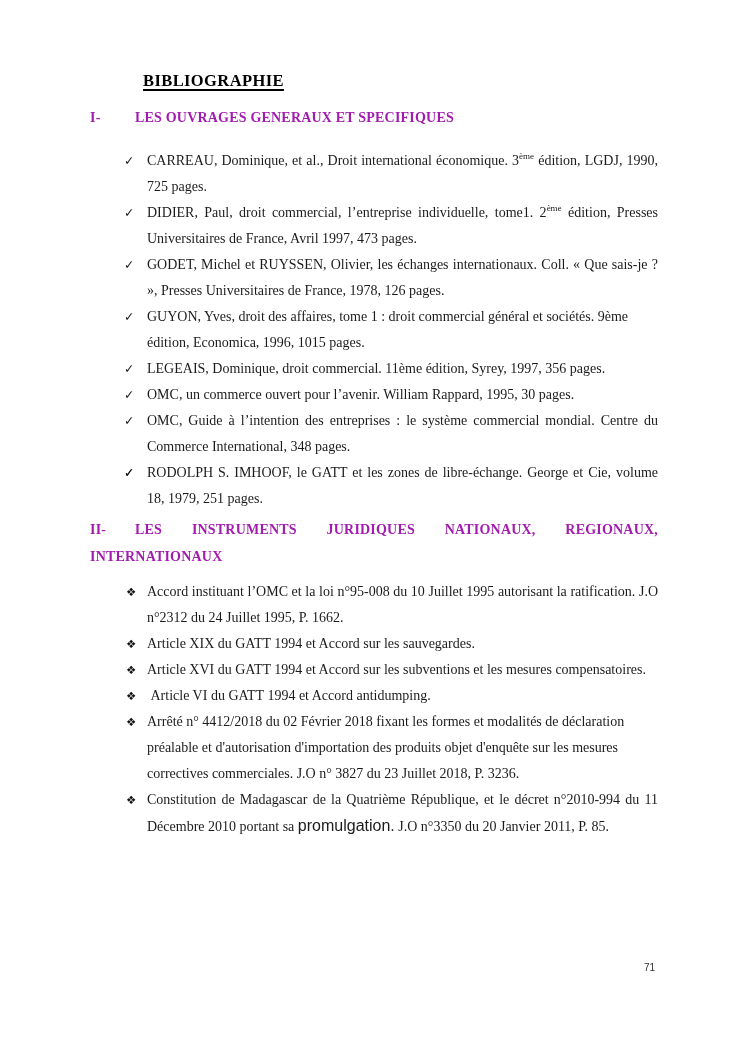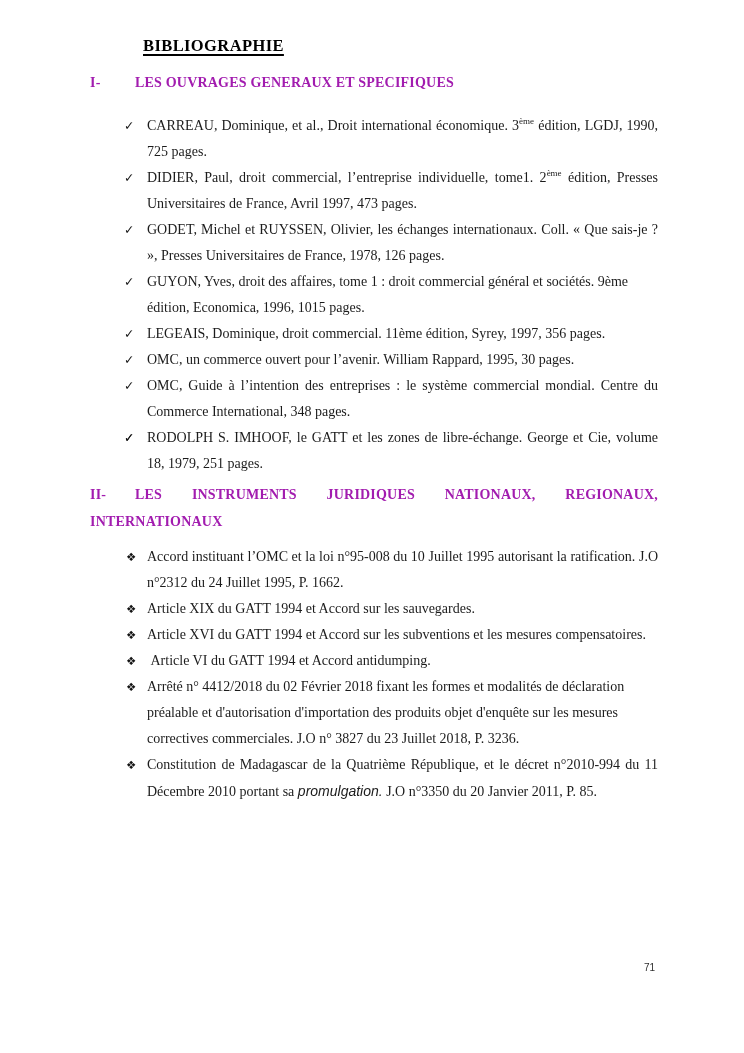--- a/index.html
+++ b/index.html
@@ -10,21 +10,21 @@
   .page {
     position: relative;
     width: 744px;
     height: 1053px;
     background: #ffffff;
     color: #1b1b1b;
     font-family: "Liberation Serif", serif;
     font-size: 14px;
     overflow: hidden;
     box-sizing: border-box;
-    padding-top: 36px;
+    padding-top: 71px;
   }
   .doc-title {
     margin: 0 0 0 143px;
     font-size: 16.5px;
     font-weight: bold;
     color: #000000;
     letter-spacing: 0.4px;
     line-height: 20px;
     text-decoration: underline;
     text-decoration-thickness: 1.6px;
@@ -67,22 +67,21 @@
   }
   .bullet.check { font-size: 12.5px; }
   .bullet.diamond { font-size: 11.5px; left: 2px; }
   .item sup {
     font-size: 9px;
     line-height: 0;
     vertical-align: super;
   }
   .sans-seg {
     font-family: "Liberation Sans", sans-serif;
-    font-size: 14px;
-    font-style: italic;
+    font-size: 16px;
   }
   .page-number {
     position: absolute;
     left: 644px;
     top: 962px;
     font-family: "Liberation Sans", sans-serif;
     font-size: 10px;
     color: #2e2e2e;
   }
 </style>

